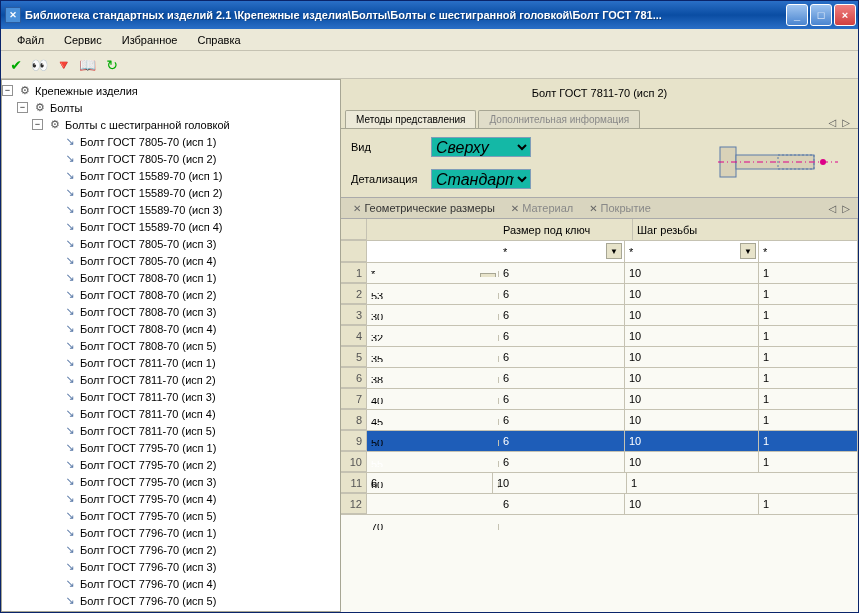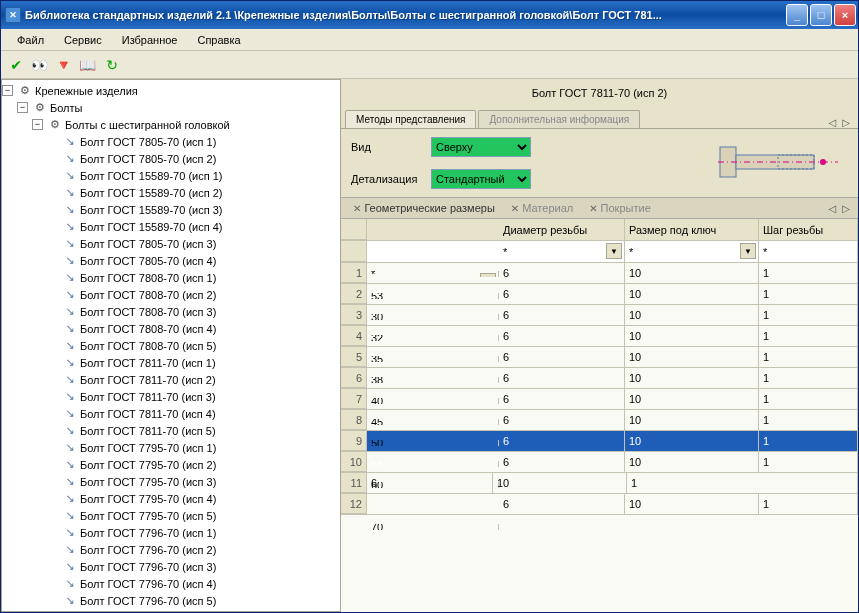--- a/index.html
+++ b/index.html
@@ -42,21 +42,21 @@
 .tabs1 { height: 22px; display: flex; border-bottom: 1px solid #a7a694; padding-left: 4px; align-items: flex-end; }
 .tab { padding: 3px 10px; border: 1px solid #a7a694; border-bottom: none; border-radius: 2px 2px 0 0; background: #ece9d8; margin-right: 2px; cursor: pointer; font-size: 10px; }
 .tab.inactive { color: #888; background: #e0ddc9; }
 .tabnav { margin-left: auto; margin-right: 6px; display: flex; gap: 2px; }
 .tabnav span { cursor: pointer; font-size: 10px; color: #555; padding: 0 2px; }
 
 .params { padding: 8px 10px; display: flex; gap: 14px; }
 .params-left { display: flex; flex-direction: column; gap: 12px; }
 .prow { display: flex; align-items: center; gap: 6px; }
 .prow label { width: 74px; }
-select.psel { width: 100px; height: 20px; background: #22c55e; border: 1px solid #7f9db9; font-size: 11px; }
+select.psel { width: 100px; height: 20px; background: #14b8a6; border: 1px solid #7f9db9; font-size: 16px; font-style: italic; }
 .chk { display: flex; align-items: center; gap: 4px; margin-top: 4px; }
 .chk input { width: 13px; height: 13px; }
 
 .bolt-svg { margin-left: auto; margin-right: 10px; }
 
 .tabs2 { height: 22px; display: flex; border-bottom: 1px solid #aaa; border-top: 1px solid #aaa; align-items: center; padding-left: 4px; background: #d9d5bf; }
 .tab2 { padding: 2px 8px; display: flex; align-items: center; gap: 3px; cursor: pointer; font-size: 11px; color: #333; }
 .tab2.inactive { color: #888; }
 .tab2 .ticon { font-size: 10px; color: #666; }
 
@@ -402,21 +402,20 @@
         <div class="tabnav">
           <span>◁</span>
           <span>▷</span>
         </div>
       </div>
 
       <div class="grid">
         <div class="ghead">
           <div class="gcell gc0"></div>
           <div class="gcell gc1">Длина болта</div>
-          <div class="gcell gc2">Диаметр резьбы</div>
           <div class="gcell gc3">Размер под ключ</div>
           <div class="gcell gc4">Шаг резьбы</div>
         </div>
         <div class="gfilter">
           <div class="gcell gc0"></div>
           <div class="gcell gc1">
               <input value="*" style="">
               <span class="dd">▼</span>
             </div>
           <div class="gcell gc2">

